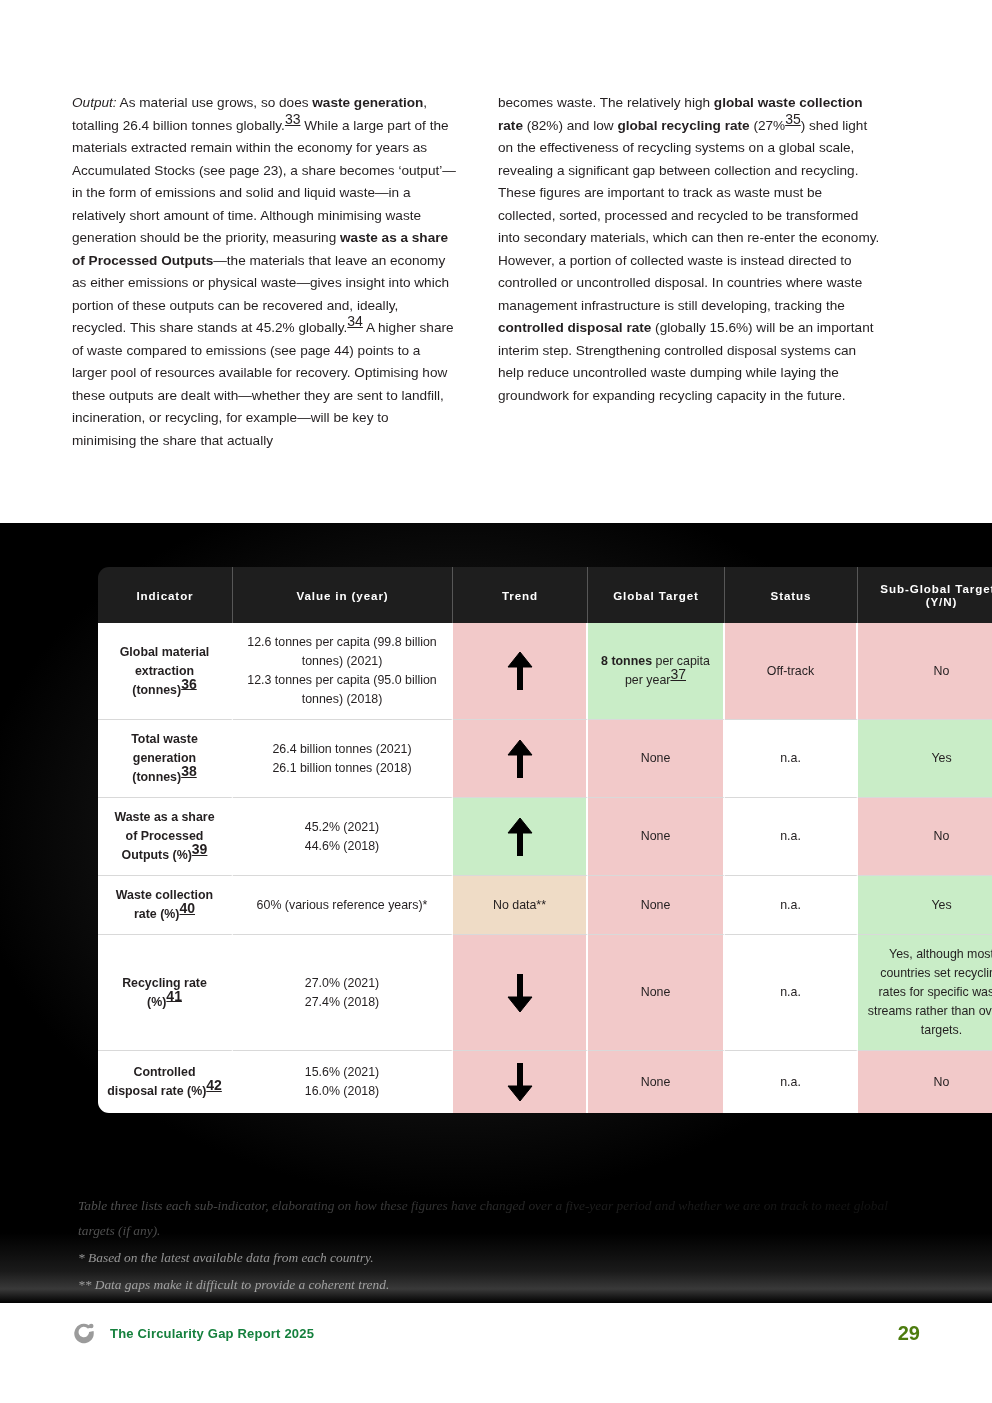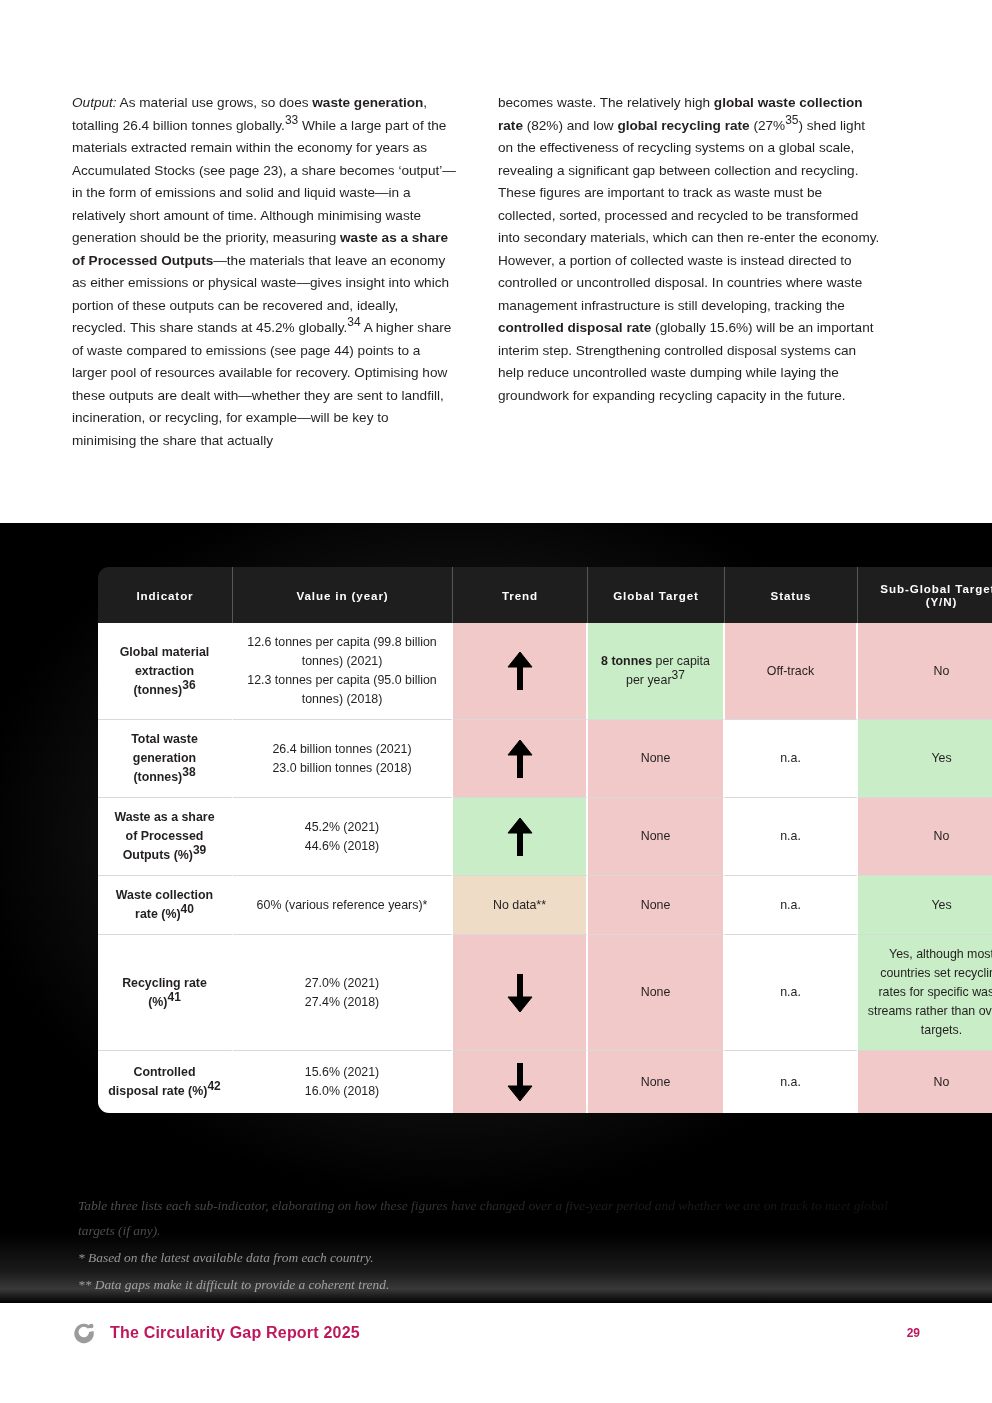--- a/index.html
+++ b/index.html
@@ -24,21 +24,21 @@
   .body-col{width:384px;}
   .body-col p{
     margin:0;
     font-size:13.6px;
     line-height:22.5px;
     color:#231f20;
     text-align:left;
   }
   .body-col p em{font-style:italic;}
   .body-col p b{font-weight:bold;}
-  sup{font-size:12px;vertical-align:super;line-height:0;}
+  sup{font-size:14px;vertical-align:super;line-height:0;text-decoration:underline;}
 
   
   .dark-band{
     position:absolute;
     left:0; top:523px;
     width:992px; height:780px;
     background:#000000;
     overflow:hidden;
   }
   .dark-glow{
@@ -157,24 +157,24 @@
   .footer-inner{
     position:absolute;
     left:72px; top:18px;
     width:848px;
     display:flex;
     align-items:center;
     justify-content:space-between;
   }
   .footer-left{display:flex;align-items:center;gap:14px;}
   .footer-title{
-    font-size:16px;font-weight:bold;color:#be185d;letter-spacing:.2px;
+    font-size:13px;font-weight:bold;color:#15803d;letter-spacing:.2px;
   }
   .footer-page{
-    font-size:12px;font-weight:bold;color:#be185d;
+    font-size:20px;font-weight:bold;color:#4d7c0f;
   }
   .logo-c{width:24px;height:24px;display:block;}
 </style>
 </head>
 <body>
 
 <div class="body-cols">
   <div class="body-col">
     <p><em>Output:</em> As material use grows, so does <b>waste generation</b>, totalling 26.4 billion tonnes globally.<sup>33</sup> While a large part of the materials extracted remain within the economy for years as Accumulated Stocks (see page 23), a share becomes ‘output’—in the form of emissions and solid and liquid waste—in a relatively short amount of time. Although minimising waste generation should be the priority, measuring <b>waste as a share of Processed Outputs</b>—the materials that leave an economy as either emissions or physical waste—gives insight into which portion of these outputs can be recovered and, ideally, recycled. This share stands at 45.2% globally.<sup>34</sup> A higher share of waste compared to emissions (see page 44) points to a larger pool of resources available for recovery. Optimising how these outputs are dealt with—whether they are sent to landfill, incineration, or recycling, for example—will be key to minimising the share that actually</p>
   </div>
@@ -207,21 +207,21 @@
                 <rect x="10" y="12" width="6" height="28" fill="#000"></rect>
                 <polygon points="13,2 25,17 1,17" fill="#000"></polygon>
               </svg>
             </td>
             <td class="cell-green"><b>8 tonnes</b> per capita per year<sup>37</sup></td>
             <td class="cell-pink">Off-track</td>
             <td class="cell-pink">No</td>
           </tr>
           <tr>
             <td class="ind">Total waste generation (tonnes)<sup>38</sup></td>
-            <td class="val"><span>26.4 billion tonnes (2021)</span><br><span>23.0 billion tonnes (2018)</span></td>
+            <td class="val"><span>26.4 billion tonnes (2021)</span><br><span>26.1 billion tonnes (2018)</span></td>
             <td class="cell-pink">
               <svg class="arrow" viewBox="0 0 26 42">
                 <rect x="10" y="12" width="6" height="28" fill="#000"></rect>
                 <polygon points="13,2 25,17 1,17" fill="#000"></polygon>
               </svg>
             </td>
             <td class="cell-pink">None</td>
             <td class="cell-white">n.a.</td>
             <td class="cell-green">Yes</td>
           </tr>

